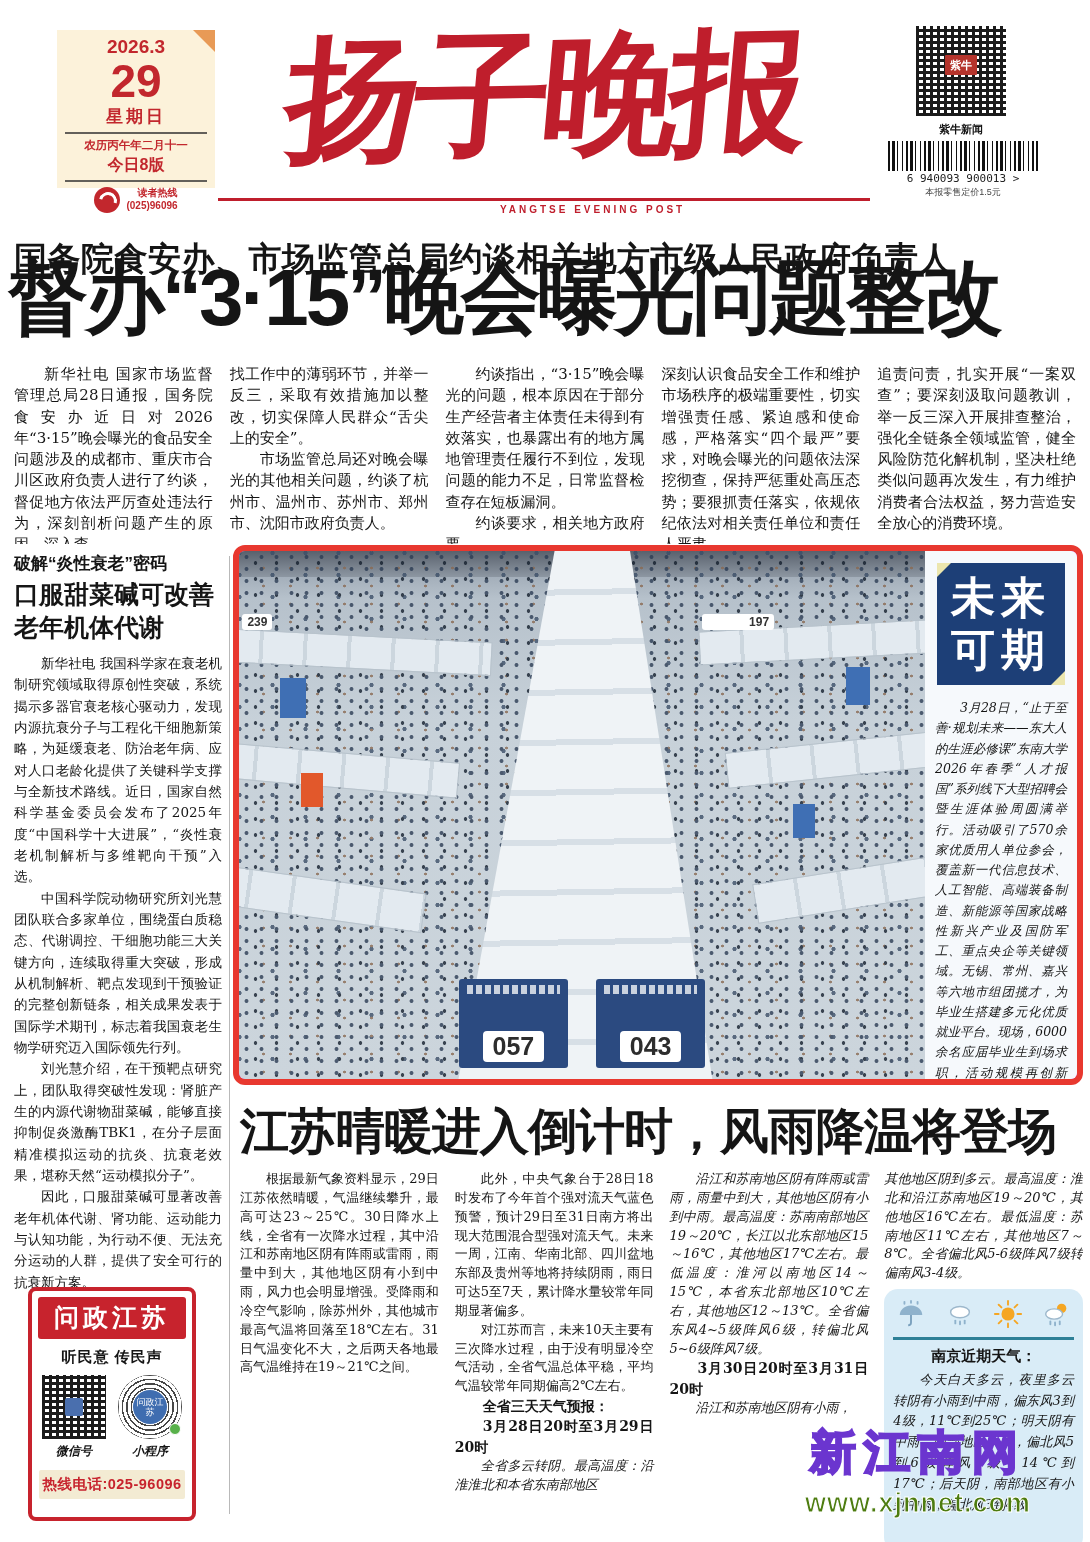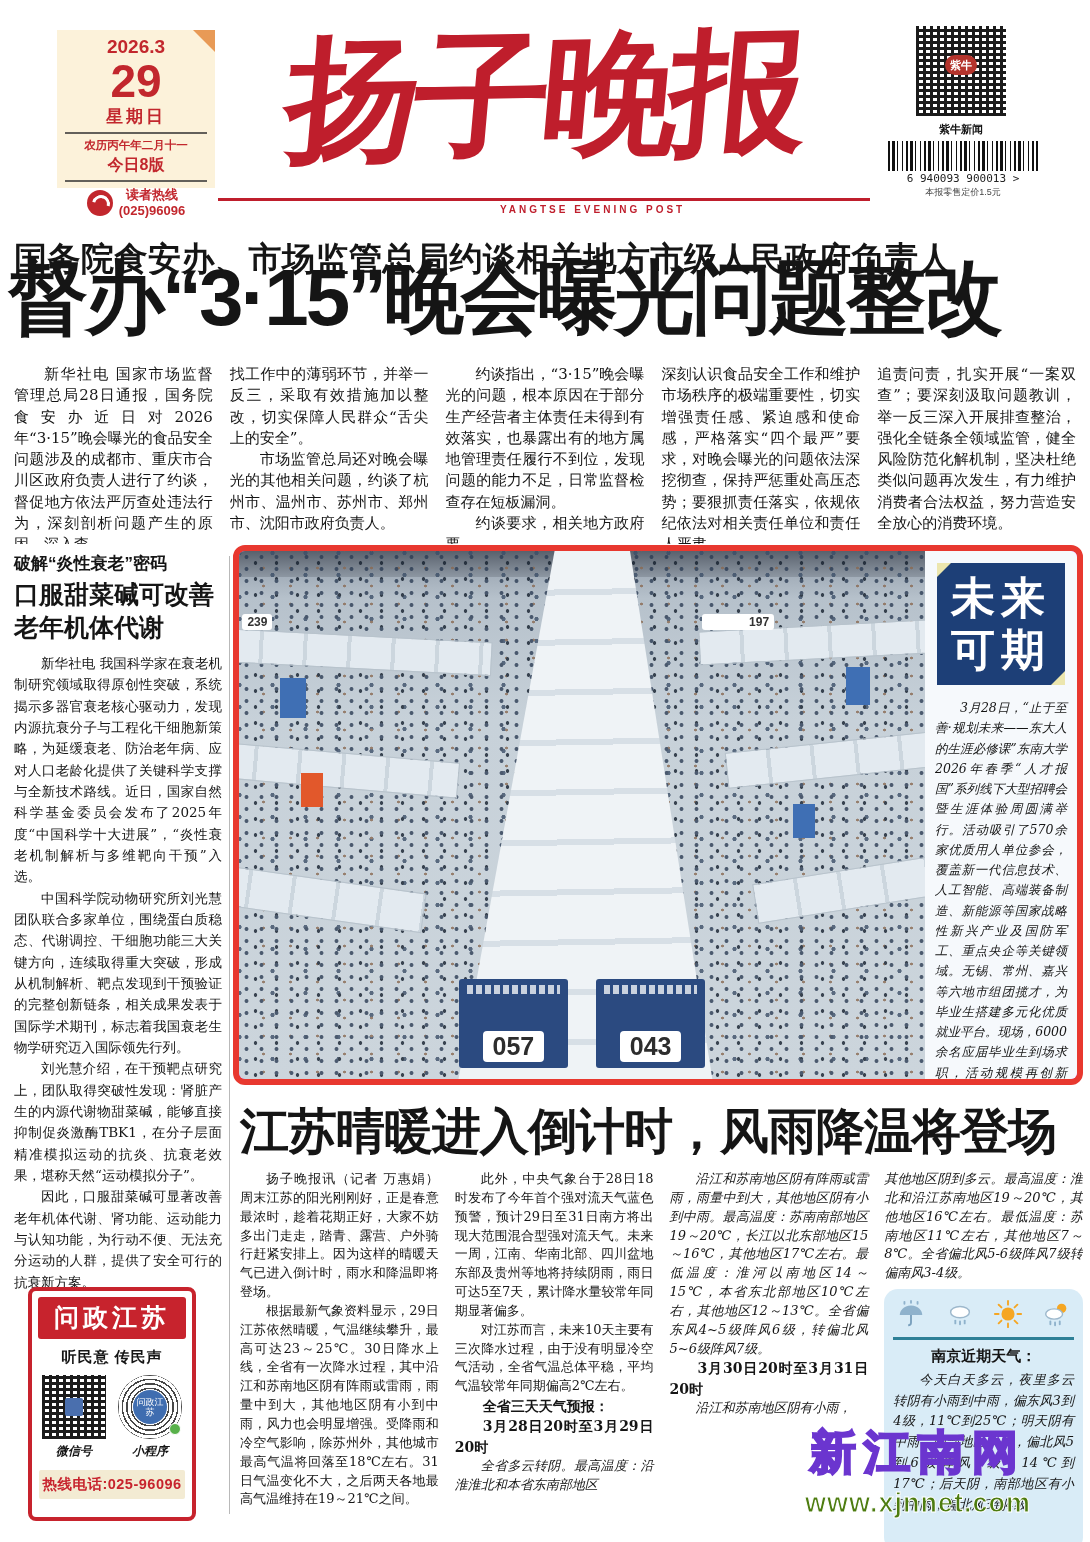--- a/index.html
+++ b/index.html
@@ -16,35 +16,35 @@
   .db-day  { font-size:46px; font-weight:bold; line-height:1.02; }
   .db-week { font-size:17px; font-weight:bold; letter-spacing:3px; }
   .db-rule { height:2px; background:#63605a; margin:4px 2px; }
   .db-lunar{ font-size:11.5px; font-weight:bold; font-family:"DejaVu Serif",serif; }
   .db-pages{ font-size:16px; font-weight:bold; margin:2px 0 3px; }
   .db-hot  { display:flex; align-items:center; justify-content:center; gap:6px; margin-top:5px; }
   .db-hot-icon { width:26px; height:26px; border-radius:50%; background:#c2272d; position:relative; flex:0 0 auto; }
   .db-hot-icon::after { content:""; position:absolute; left:5px; top:5px; width:12px; height:12px;
               border-radius:50%; border:3px solid #fff; border-left-color:transparent;
               border-bottom-color:transparent; transform:rotate(-30deg); }
-  .db-hot-text { font-size:13px; font-weight:bold; text-align:center; line-height:1.25; }
+  .db-hot-text { font-size:10px; font-weight:bold; text-align:right; line-height:1.25; }
 
   .masthead-title { position:absolute; left:287px; top:6px; color:#bf1e2c;
               font-family:"DejaVu Serif","Liberation Serif",serif; font-weight:bold;
               font-size:136px; line-height:1.3; letter-spacing:-8px; transform:skewX(-6deg) rotate(-1deg); }
   .masthead-rule { position:absolute; left:218px; top:198px; width:652px; height:3px; background:#bf1e2c; }
   .masthead-en { position:absolute; left:500px; top:204px; font-size:10px; letter-spacing:3px;
               color:#bf1e2c; font-weight:bold; }
 
   .qrp { background-color:#fff;
          background-image:repeating-linear-gradient(0deg,#1b1b1b 0 3px,transparent 3px 6px),
                           repeating-linear-gradient(90deg,#1b1b1b 0 3px,transparent 3px 7px); }
   .qr-top { position:absolute; left:916px; top:26px; width:90px; height:90px; }
   .qr-top-center { position:absolute; left:29px; top:29px; width:32px; height:20px; background:#b5342c;
-              border-radius:16px; color:#fff; font-size:11px; font-weight:bold;
+              border-radius:1px; color:#fff; font-size:11px; font-weight:bold;
               display:flex; align-items:center; justify-content:center;
               font-family:"DejaVu Serif",serif; }
   .qr-top-label { position:absolute; left:916px; top:122px; width:90px; text-align:center;
               font-size:11px; font-weight:bold; }
   .barcode { position:absolute; left:888px; top:141px; width:150px; height:30px;
               background:repeating-linear-gradient(90deg,#111 0 2px,#fff 2px 4px,#111 4px 7px,
                          #fff 7px 9px,#111 9px 10px,#fff 10px 14px,#111 14px 15px,#fff 15px 18px); }
   .barcode-num { position:absolute; left:880px; top:172px; width:166px; text-align:center;
               font-size:11px; font-family:"DejaVu Sans Mono",monospace; color:#222; }
   .price { position:absolute; left:880px; top:186px; width:166px; text-align:center; font-size:9px; color:#444; }
@@ -261,21 +261,20 @@
       <span>可期</span>
     </div>
     <div class="photo-caption">3月28日，“止于至善·规划未来——东大人的生涯必修课”东南大学2026年春季“人才报国”系列线下大型招聘会暨生涯体验周圆满举行。活动吸引了570余家优质用人单位参会，覆盖新一代信息技术、人工智能、高端装备制造、新能源等国家战略性新兴产业及国防军工、重点央企等关键领域。无锡、常州、嘉兴等六地市组团揽才，为毕业生搭建多元化优质就业平台。现场，6000余名应届毕业生到场求职，活动规模再创新高。</div>
 
   </div>
 </div>
 
 <div class="wx-headline">江苏晴暖进入倒计时，风雨降温将登场</div>
 <div class="wx-cols">
   <div class="wx-col">
-      <p class="para">扬子晚报讯（记者 万惠娟）周末江苏的阳光刚刚好，正是春意最浓时，趁着花期正好，大家不妨多出门走走，踏青、露营、户外骑行赶紧安排上。因为这样的晴暖天气已进入倒计时，雨水和降温即将登场。</p>
       <p class="para">根据最新气象资料显示，29日江苏依然晴暖，气温继续攀升，最高可达23～25℃。30日降水上线，全省有一次降水过程，其中沿江和苏南地区阴有阵雨或雷雨，雨量中到大，其他地区阴有小到中雨，风力也会明显增强。受降雨和冷空气影响，除苏州外，其他城市最高气温将回落至18℃左右。31日气温变化不大，之后两天各地最高气温维持在19～21℃之间。</p>
     </div>
   <div class="wx-col">
       <p class="para">此外，中央气象台于28日18时发布了今年首个强对流天气蓝色预警，预计29日至31日南方将出现大范围混合型强对流天气。未来一周，江南、华南北部、四川盆地东部及贵州等地将持续阴雨，雨日可达5至7天，累计降水量较常年同期显著偏多。</p>
       <p class="para">对江苏而言，未来10天主要有三次降水过程，由于没有明显冷空气活动，全省气温总体平稳，平均气温较常年同期偏高2℃左右。</p>
       <p class="para subhead">全省三天天气预报：</p>
       <p class="para subhead">3月28日20时至3月29日20时</p>
       <p class="para kai">全省多云转阴。最高温度：沿淮淮北和本省东南部地区</p>
     </div>
   <div class="wx-col">

